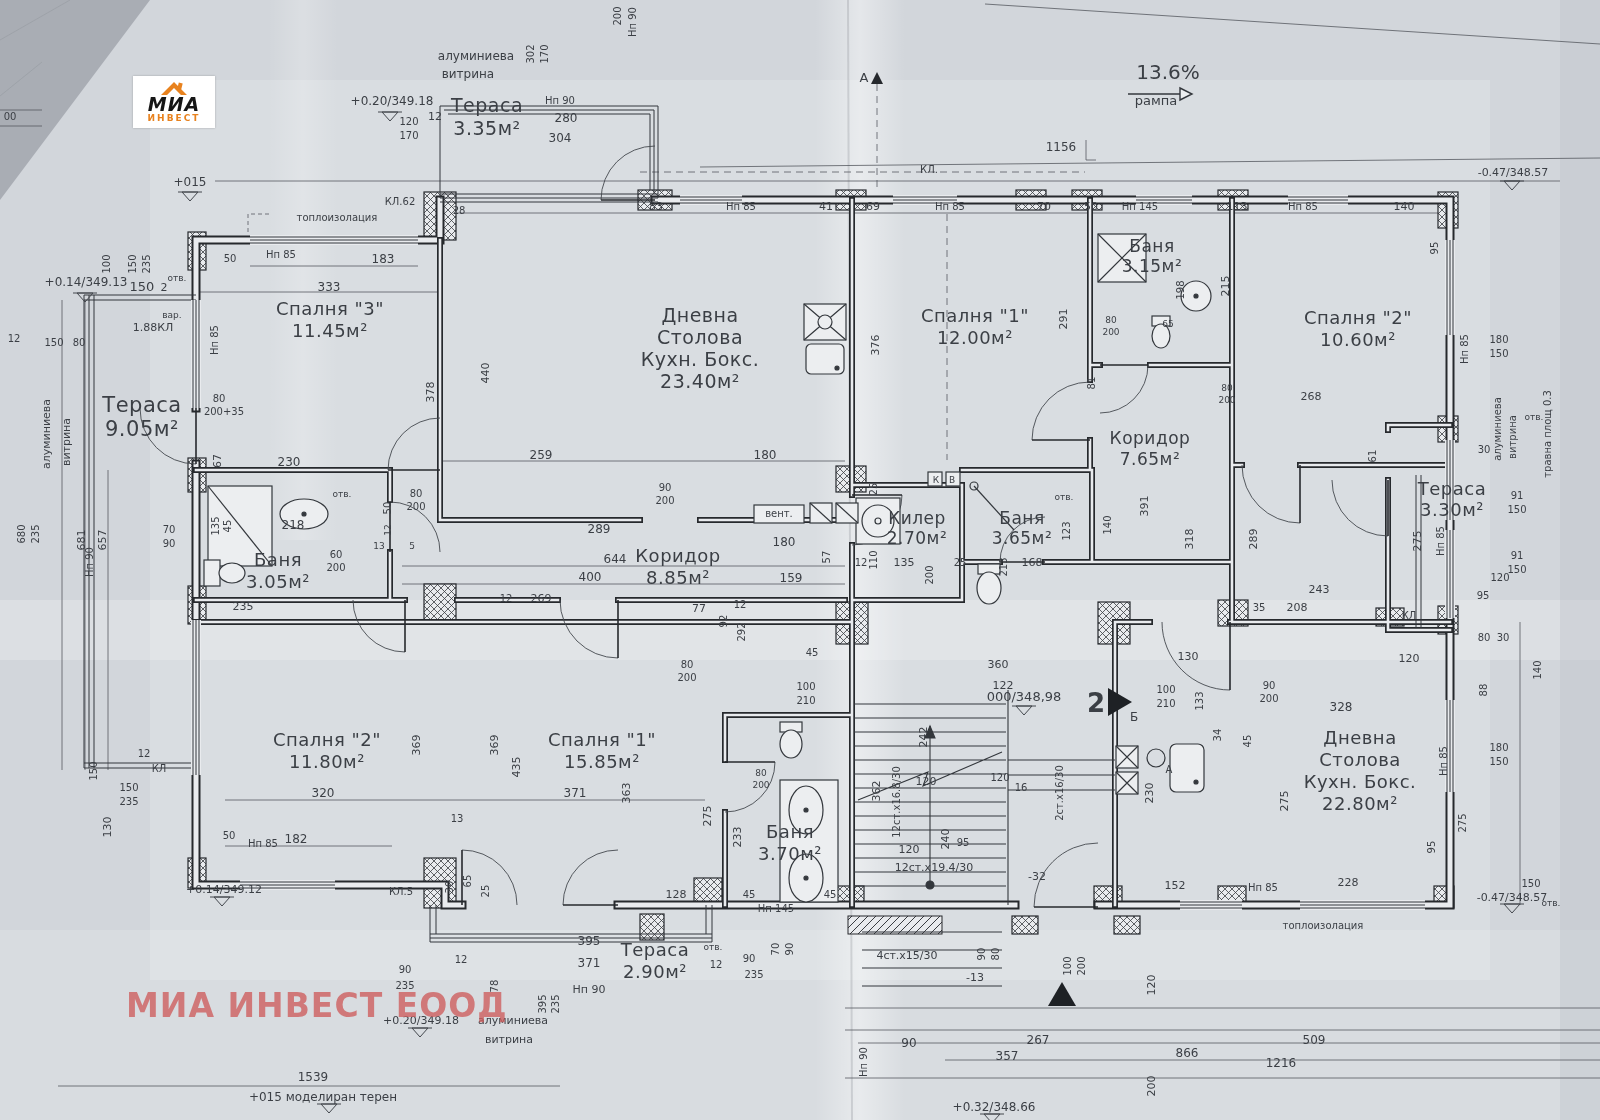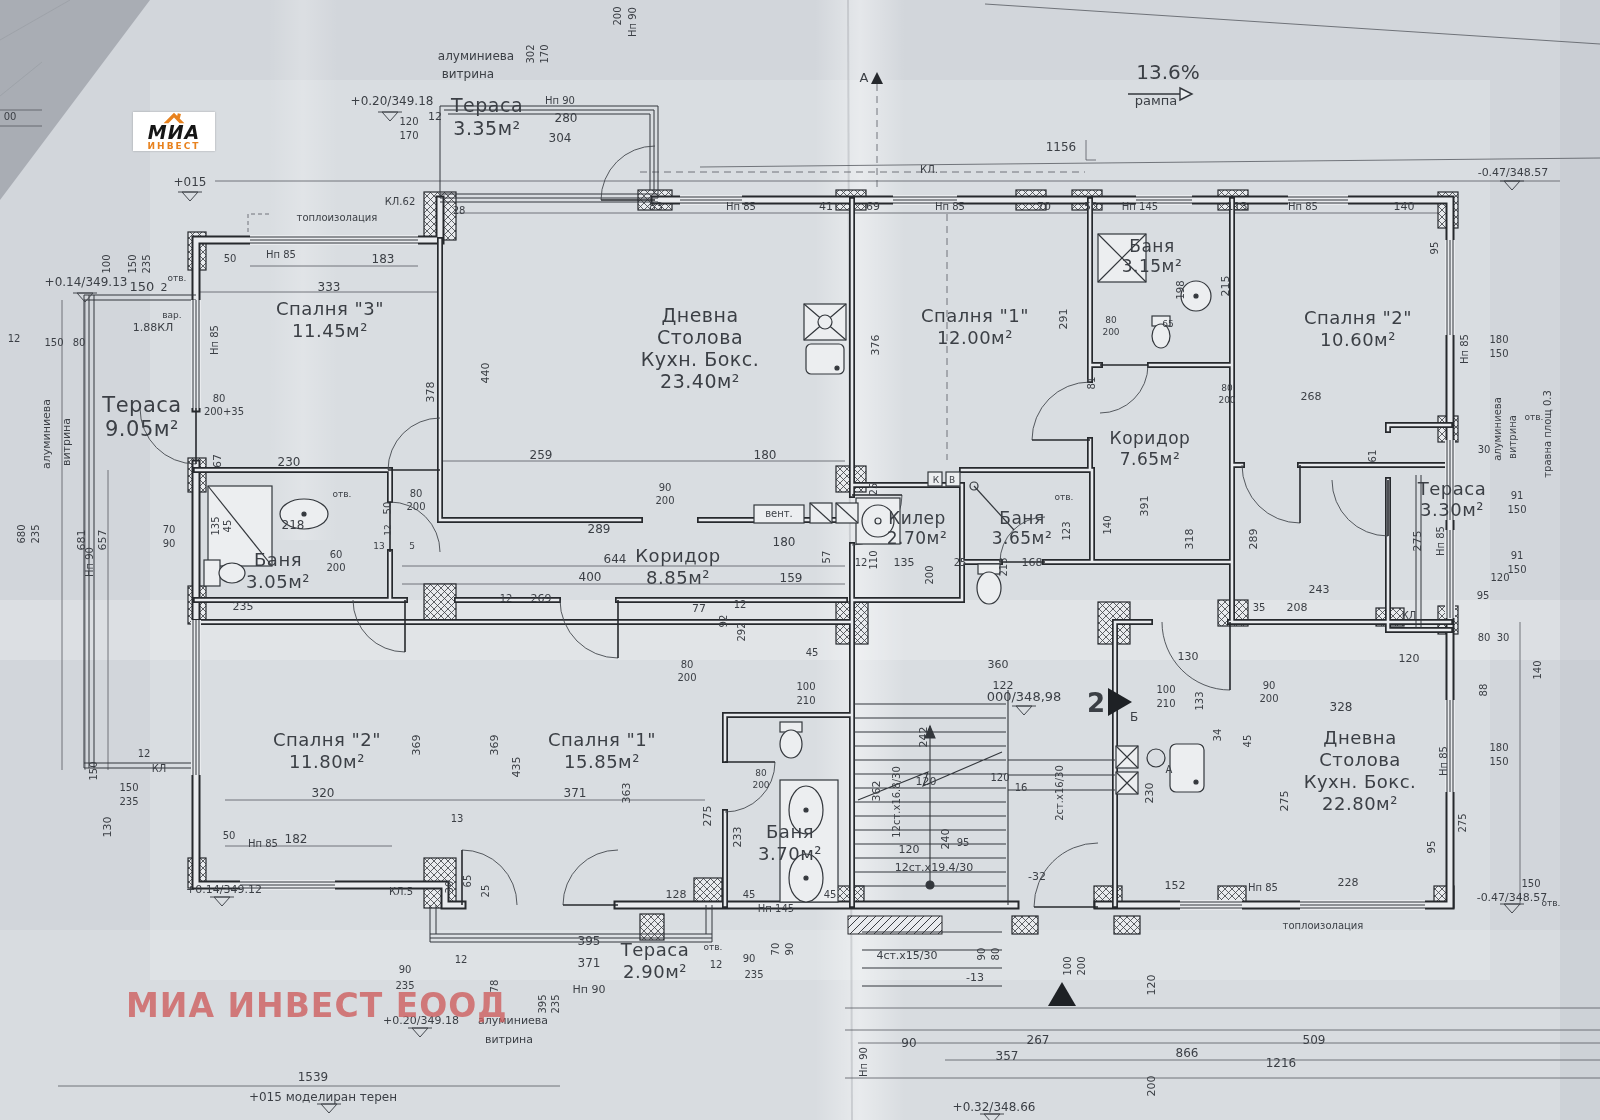--- a/index.html
+++ b/index.html
@@ -1,21 +1,21 @@
 <!DOCTYPE html>
 <html><head>
 <meta charset="utf-8">
 <style>
   html,body{margin:0;padding:0;background:#b9bdc3;}
   .stage{position:relative;width:1600px;height:1120px;overflow:hidden;
          font-family:"DejaVu Sans",sans-serif;}
   svg{position:absolute;left:0;top:0;}
-  #logo{position:absolute;left:133px;top:76px;width:82px;height:39px;background:#fff;
+  #logo{position:absolute;left:133px;top:76px;width:82px;height:52px;background:#fff;
         display:flex;flex-direction:column;align-items:center;justify-content:center;
-        box-shadow:0 0 2px rgba(0,0,0,.25);margin-top:36px;}
+        box-shadow:0 0 2px rgba(0,0,0,.25);}
   #logo .l1{font-weight:800;font-size:19px;line-height:17px;color:#161616;letter-spacing:1px;font-style:italic;}
   #logo .l2{font-weight:700;font-size:9px;color:#e8821e;letter-spacing:2px;text-align:center;}
   #logo svg{position:static;display:block;}
   #watermark{position:absolute;left:126px;top:986px;font-size:33px;font-weight:700;
              color:rgba(205,92,92,.78);letter-spacing:1px;white-space:nowrap;}
   text{fill:#3b3f45;}
 </style>
 </head>
 <body>
 

